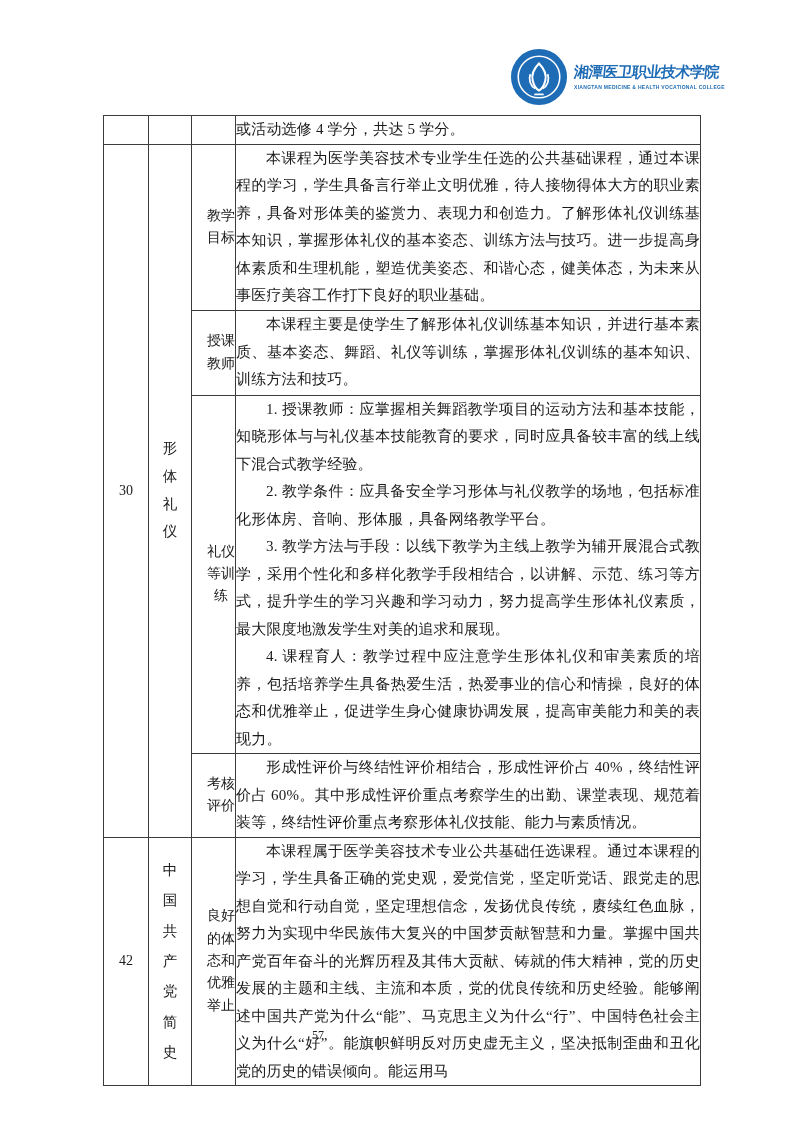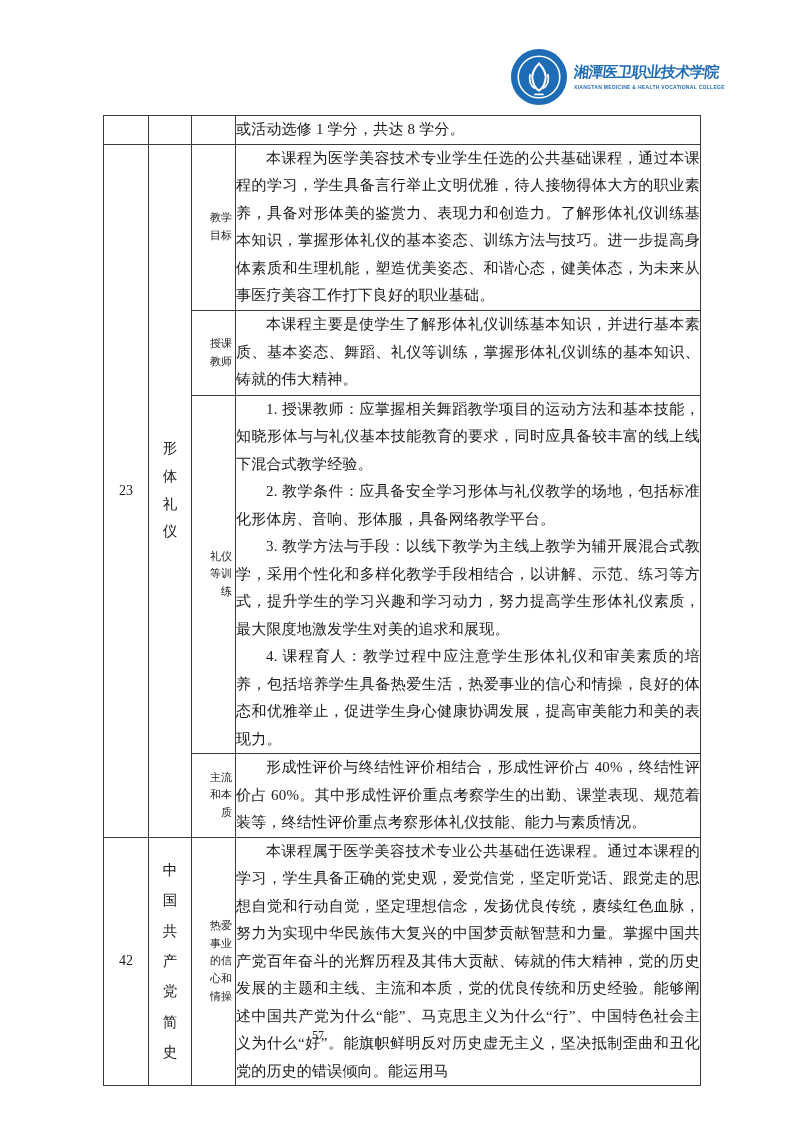--- a/index.html
+++ b/index.html
@@ -41,22 +41,22 @@
     text-align:center;font-size:14px;
   }
   td.course-name{text-align:center;}
   .v-one{
     display:inline-block;width:1em;font-size:14.5px;line-height:1.9;
     word-break:break-all;text-align:center;letter-spacing:0;
   }
   .v-one.wide{line-height:2.1;}
   td.sec-label{text-align:center;}
   .v-two{
-    display:inline-block;width:2em;font-size:11px;line-height:1.6;
-    word-break:break-all;text-align:right;margin-left:15px;
+    display:inline-block;width:2em;font-size:14px;line-height:1.6;
+    word-break:break-all;text-align:center;margin-left:15px;
   }
   td.content{
     vertical-align:top;
     padding:1px 7px 1px 6px;
   }
   td.content p{
     margin:0;font-size:15px;line-height:27.5px;
     text-align:justify;text-indent:2em;
     letter-spacing:0.2px;
   }
@@ -94,78 +94,78 @@
       <col class="c-label">
       <col class="c-content">
   </colgroup>
 
   <tbody>
       <tr style="height:27px;">
     <td class="num"></td>
     <td class="course-name"></td>
     <td class="sec-label"></td>
     <td class="content">
-      <p class="no-indent">或活动选修 1 学分，共达 8 学分。</p>
+      <p class="no-indent">或活动选修 4 学分，共达 5 学分。</p>
     </td>
   </tr>
 
   <tr style="height:165px;">
     <td class="num" rowspan="4">
-      <span>23</span>
+      <span>30</span>
     </td>
     <td class="course-name" rowspan="4">
       <span class="v-one">形体礼仪</span>
     </td>
     <td class="sec-label">
       <span class="v-two">教学目标</span>
     </td>
     <td class="content">
       <p>本课程为医学美容技术专业学生任选的公共基础课程，通过本课程的学习，学生具备言行举止文明优雅，待人接物得体大方的职业素养，具备对形体美的鉴赏力、表现力和创造力。了解形体礼仪训练基本知识，掌握形体礼仪的基本姿态、训练方法与技巧。进一步提高身体素质和生理机能，塑造优美姿态、和谐心态，健美体态，为未来从事医疗美容工作打下良好的职业基础。</p>
     </td>
   </tr>
 
   <tr style="height:85px;">
     <td class="sec-label">
       <span class="v-two">授课教师</span>
     </td>
     <td class="content">
-      <p>本课程主要是使学生了解形体礼仪训练基本知识，并进行基本素质、基本姿态、舞蹈、礼仪等训练，掌握形体礼仪训练的基本知识、铸就的伟大精神。</p>
+      <p>本课程主要是使学生了解形体礼仪训练基本知识，并进行基本素质、基本姿态、舞蹈、礼仪等训练，掌握形体礼仪训练的基本知识、训练方法和技巧。</p>
     </td>
   </tr>
 
   <tr style="height:331px;">
     <td class="sec-label">
       <span class="v-two">礼仪等训练</span>
     </td>
     <td class="content">
       <p>1. 授课教师：应掌握相关舞蹈教学项目的运动方法和基本技能，知晓形体与与礼仪基本技能教育的要求，同时应具备较丰富的线上线下混合式教学经验。</p>
       <p>2. 教学条件：应具备安全学习形体与礼仪教学的场地，包括标准化形体房、音响、形体服，具备网络教学平台。</p>
       <p>3. 教学方法与手段：以线下教学为主线上教学为辅开展混合式教学，采用个性化和多样化教学手段相结合，以讲解、示范、练习等方式，提升学生的学习兴趣和学习动力，努力提高学生形体礼仪素质，最大限度地激发学生对美的追求和展现。</p>
       <p>4. 课程育人：教学过程中应注意学生形体礼仪和审美素质的培养，包括培养学生具备热爱生活，热爱事业的信心和情操，良好的体态和优雅举止，促进学生身心健康协调发展，提高审美能力和美的表现力。</p>
     </td>
   </tr>
 
   <tr style="height:77px;">
     <td class="sec-label">
-      <span class="v-two">主流和本质</span>
+      <span class="v-two">考核评价</span>
     </td>
     <td class="content">
       <p>形成性评价与终结性评价相结合，形成性评价占 40%，终结性评价占 60%。其中形成性评价重点考察学生的出勤、课堂表现、规范着装等，终结性评价重点考察形体礼仪技能、能力与素质情况。</p>
     </td>
   </tr>
 
   <tr style="height:220px;">
     <td class="num">
       <span>42</span>
     </td>
     <td class="course-name">
       <span class="v-one wide">中国共产党简史</span>
     </td>
     <td class="sec-label">
-      <span class="v-two">热爱事业的信心和情操</span>
+      <span class="v-two">良好的体态和优雅举止</span>
     </td>
     <td class="content">
       <p>本课程属于医学美容技术专业公共基础任选课程。通过本课程的学习，学生具备正确的党史观，爱党信党，坚定听党话、跟党走的思想自觉和行动自觉，坚定理想信念，发扬优良传统，赓续红色血脉，努力为实现中华民族伟大复兴的中国梦贡献智慧和力量。掌握中国共产党百年奋斗的光辉历程及其伟大贡献、铸就的伟大精神，党的历史发展的主题和主线、主流和本质，党的优良传统和历史经验。能够阐述中国共产党为什么“能”、马克思主义为什么“行”、中国特色社会主义为什么“好”。能旗帜鲜明反对历史虚无主义，坚决抵制歪曲和丑化党的历史的错误倾向。能运用马</p>
     </td>
   </tr>
 </tbody>
   </table>
 
 <div class="page-number">57</div>
 

